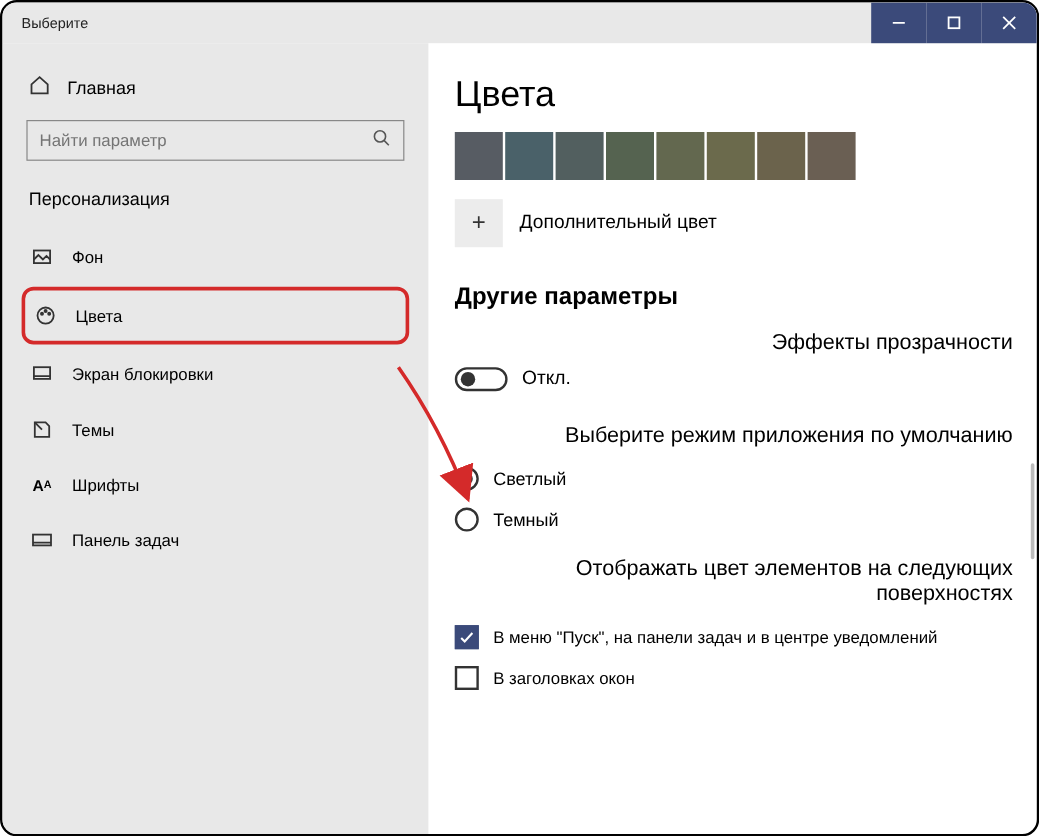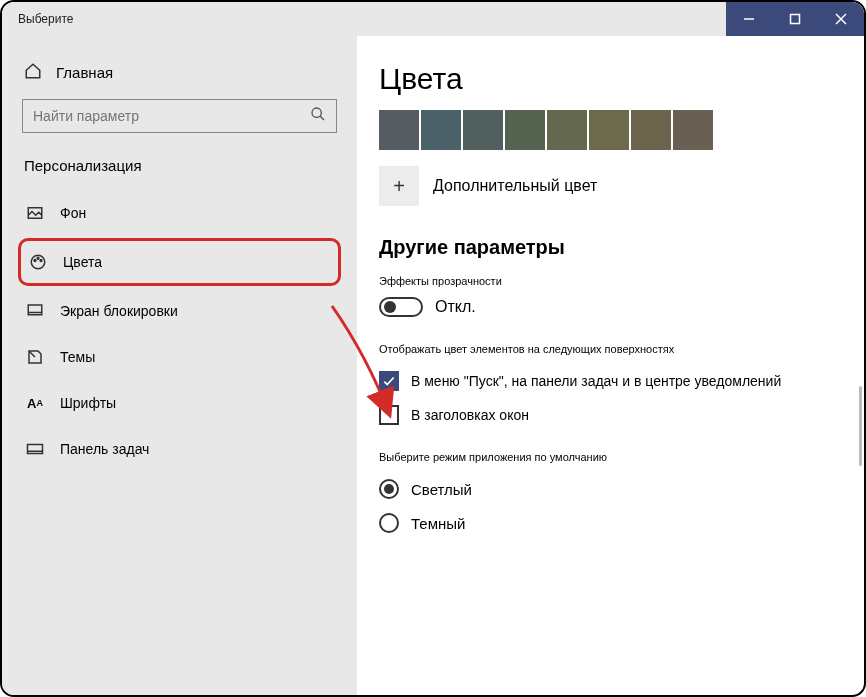--- a/index.html
+++ b/index.html
@@ -82,21 +82,21 @@
     display: flex; align-items: center; gap: 14px;
     margin-bottom: 30px;
   }
   .plus-tile {
     width: 40px; height: 40px;
     background: #ececec;
     display: flex; align-items: center; justify-content: center;
     font-size: 20px; color: #333;
   }
   .section-h { font-size: 20px; font-weight: 700; margin-bottom: 16px; }
-  .subsection-h { font-size: 11px; margin-bottom: 10px; }
+  .subsection-h { font-size: 18px; margin-bottom: 10px; text-align: right; }
   .toggle-row { display: flex; align-items: center; gap: 12px; margin-bottom: 26px; }
   .toggle {
     width: 44px; height: 20px; border: 2px solid #333; border-radius: 12px;
     position: relative;
   }
   .toggle .knob {
     width: 12px; height: 12px; background: #333; border-radius: 50%;
     position: absolute; left: 3px; top: 2px;
   }
   .check-row { display: flex; align-items: center; gap: 12px; margin-bottom: 14px; font-size: 14px;}
@@ -260,48 +260,48 @@
       <div class="content-block">
         <div class="subsection-h">Эффекты прозрачности</div>
         <div class="toggle-row">
           <div class="toggle">
               <div class="knob"></div>
             </div>
           <span>Откл.</span>
         </div>
       </div>
 
+      <div class="content-block" style="margin-top:26px">
+        <div class="subsection-h" style="margin-bottom:16px">Выберите режим приложения по умолчанию</div>
+        <div class="radio-row">
+          <div class="radio checked"></div>
+          <span>Светлый</span>
+        </div>
+        <div class="radio-row">
+          <div class="radio"></div>
+          <span>Темный</span>
+        </div>
+      </div>
+
       <div class="content-block">
         <div class="subsection-h" style="margin-bottom:16px">Отображать цвет элементов на следующих поверхностях</div>
         <div class="check-row">
           <div class="checkbox checked">
             <svg width="14" height="14" viewBox="0 0 24 24" fill="none" stroke="#fff" stroke-width="3">
                 <polyline points="4,13 9,18 20,6"></polyline>
               </svg>
           </div>
           <span>В меню "Пуск", на панели задач и в центре уведомлений</span>
         </div>
         <div class="check-row">
           <div class="checkbox"></div>
           <span>В заголовках окон</span>
         </div>
       </div>
 
-      <div class="content-block" style="margin-top:26px">
-        <div class="subsection-h" style="margin-bottom:16px">Выберите режим приложения по умолчанию</div>
-        <div class="radio-row">
-          <div class="radio checked"></div>
-          <span>Светлый</span>
-        </div>
-        <div class="radio-row">
-          <div class="radio"></div>
-          <span>Темный</span>
-        </div>
-      </div>
-
       <div class="scroll-hint"></div>
     </div>
   </div>
 
   <svg class="arrow-svg" width="110" height="150">
     <defs>
       <marker id="ah" markerWidth="12" markerHeight="12" refX="9" refY="5" orient="auto">
         <path d="M0,0 L10,5 L0,10 Z" fill="#d42a2a"></path>
       </marker>
     </defs>

